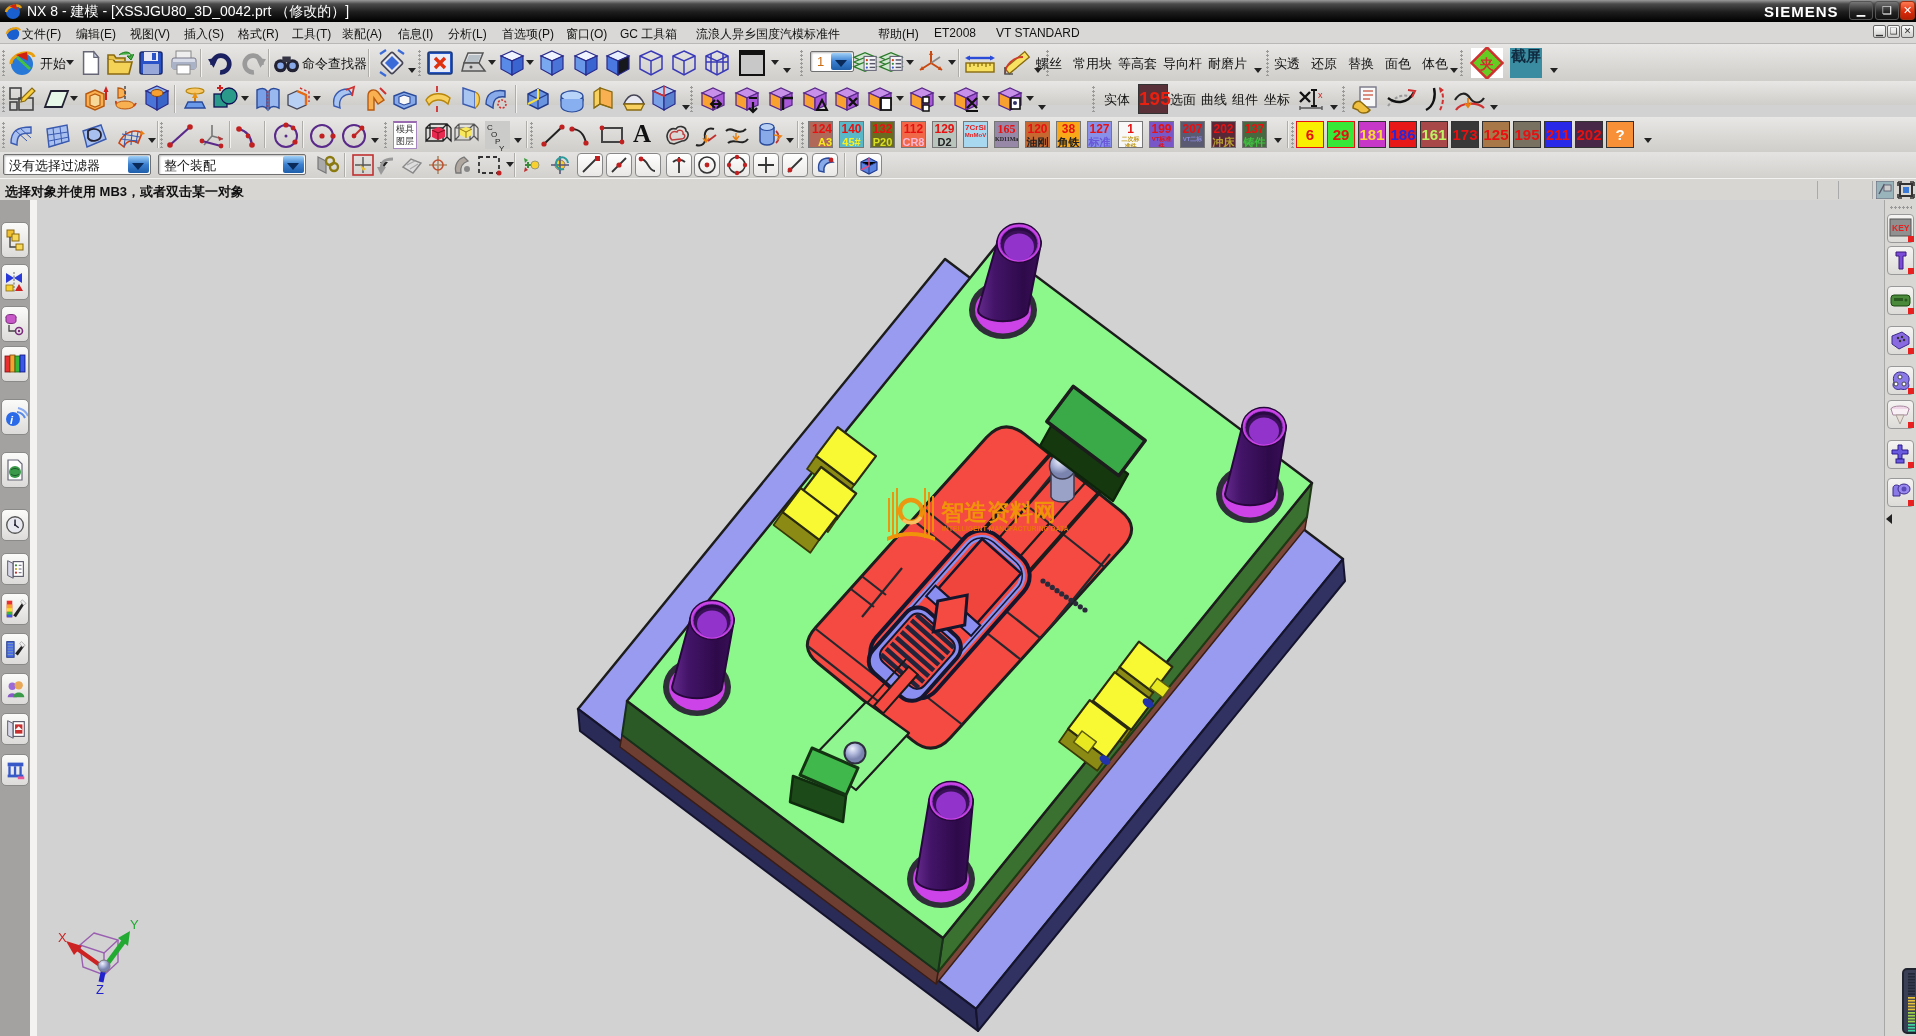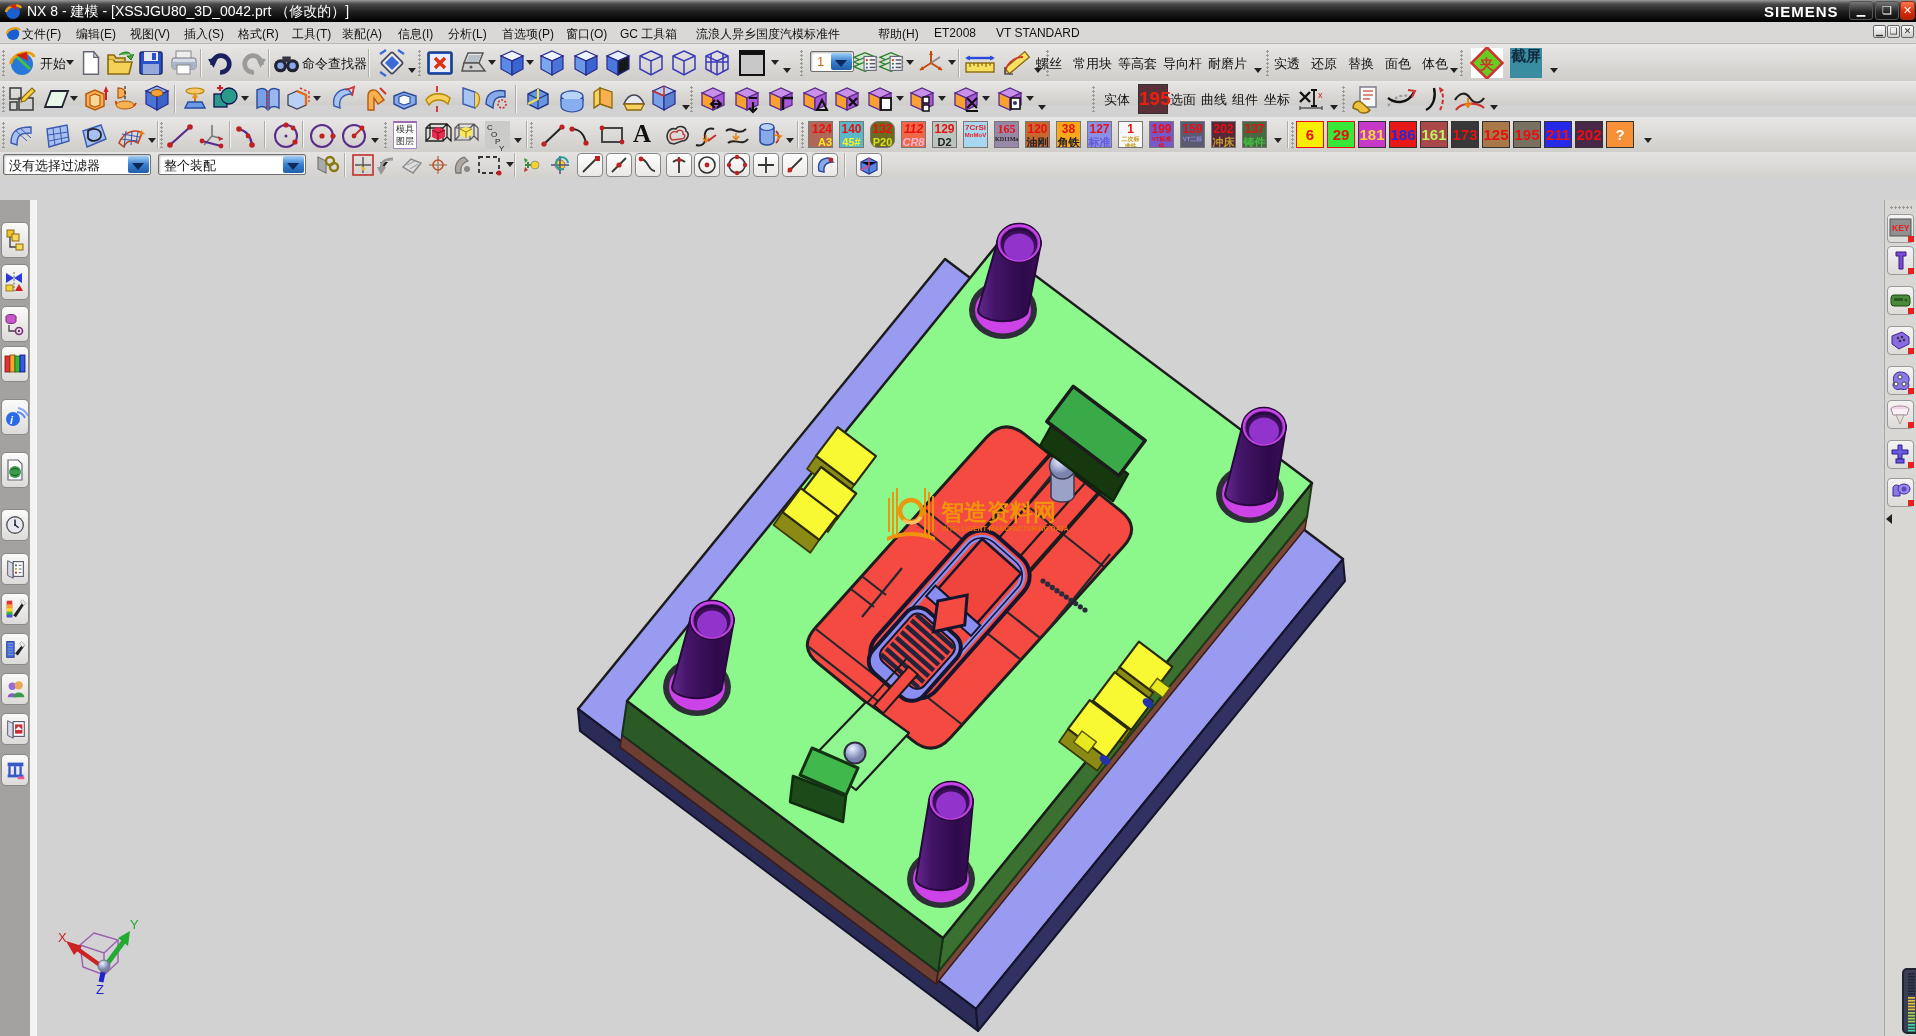--- a/index.html
+++ b/index.html
@@ -599,25 +599,25 @@
       <div class="vsep" style="left:797px;top:4px;height:27px"></div>
       <div class="grip" style="left:801px;top:5px;height:26px"></div>
       <span class="swatch" style="left:808px;top:4px;background:#b06858;text-align:right;">
         <span style="color:#e81010;font-size:12px;display:block;margin-top:1px;line-height:13px">124</span>
         <span style="color:#f8e820;font-size:11px;display:block;line-height:12px">A3</span>
       </span>
       <span class="swatch" style="left:839px;top:4px;background:#58b8c8;">
         <span style="color:#e81010;font-size:12px;display:block;margin-top:1px;line-height:13px">140</span>
         <span style="color:#f8f020;font-size:11px;display:block;line-height:12px">45#</span>
       </span>
-      <span class="swatch" style="left:870px;top:4px;background:#6a6a20;border-radius:8px;">
+      <span class="swatch" style="left:870px;top:4px;background:#6a6a20;">
         <span style="color:#e81010;font-size:12px;display:block;margin-top:1px;line-height:13px">132</span>
         <span style="color:#d8e020;font-size:11px;display:block;line-height:12px">P20</span>
       </span>
-      <span class="swatch" style="left:901px;top:4px;background:#f06848;font-style:italic;">
+      <span class="swatch" style="left:901px;top:4px;background:#f06848;">
         <span style="color:#e81010;font-size:12px;display:block;margin-top:1px;line-height:13px">112</span>
         <span style="color:#f8b8d8;font-size:11px;display:block;line-height:12px">CR8</span>
       </span>
       <span class="swatch" style="left:932px;top:4px;background:#b8c4bc;">
         <span style="color:#e81010;font-size:12px;display:block;margin-top:1px;line-height:13px">129</span>
         <span style="color:#222222;font-size:11px;display:block;line-height:12px">D2</span>
       </span>
       <span class="swatch" style="left:963px;top:4px;background:#a8d8f0;">
         <span style="color:#e82020;font-size:8px;display:block;margin-top:1px;line-height:9px">7CrSi</span>
         <span style="color:#e82020;font-size:6px;display:block;line-height:7px">MnMoV</span>
@@ -640,21 +640,21 @@
       </span>
       <span class="swatch" style="left:1118px;top:4px;background:#f8f8f8;">
         <span style="color:#e81010;font-size:12px;display:block;margin-top:1px;line-height:13px">1</span>
         <span style="color:#c09a20;font-size:6px;display:block;line-height:7px">二次标准件</span>
       </span>
       <span class="swatch" style="left:1149px;top:4px;background:#7858c8;">
         <span style="color:#e81010;font-size:12px;display:block;margin-top:1px;line-height:13px">199</span>
         <span style="color:#e81010;font-size:6px;display:block;line-height:7px">VT标准件</span>
       </span>
       <span class="swatch" style="left:1180px;top:4px;background:#5a5a72;">
-        <span style="color:#e81010;font-size:12px;display:block;margin-top:1px;line-height:13px">159</span>
+        <span style="color:#e81010;font-size:12px;display:block;margin-top:1px;line-height:13px">207</span>
         <span style="color:#8888d8;font-size:6px;display:block;line-height:7px">VT二标</span>
       </span>
       <span class="swatch" style="left:1211px;top:4px;background:#582838;">
         <span style="color:#e81010;font-size:12px;display:block;margin-top:1px;line-height:13px">202</span>
         <span style="color:#b8a030;font-size:11px;display:block;line-height:12px">冲床</span>
       </span>
       <span class="swatch" style="left:1242px;top:4px;background:#48683f;">
         <span style="color:#e81010;font-size:12px;display:block;margin-top:1px;line-height:13px">137</span>
         <span style="color:#40c040;font-size:11px;display:block;line-height:12px">铸件</span>
       </span>
@@ -774,20 +774,36 @@
       <svg class="ticon" style="left:813px;top:1px" width="24" height="24" viewBox="0 0 24 24">
         <path d="M6 18 C4 10 8 5 16 5 L20 9 C13 9 10 13 11 19 Z" fill="#88aae8" stroke="#2a4a9a" stroke-width="1.4"></path>
         <circle cx="18" cy="7" r="2.4" fill="#c02020"></circle>
       </svg>
       <div class="vsep" style="left:844px;top:1px;height:24px"></div>
       <span class="tgl" style="left:856px;top:1px;"></span>
       <svg class="ticon" style="left:857px;top:1px" width="24" height="24" viewBox="0 0 24 24">
         <path d="M4 9 L12 5 L20 9 L20 17 L12 21 L4 17 Z" fill="#5a84e0" stroke="#223a8a" stroke-width="1.2"></path>
         <path d="M4 9 L12 13 L20 9 M12 13 L12 21" stroke="#223a8a" stroke-width="1"></path>
         <path d="M12 5 L12 13 L4 17" stroke="#e84a80" stroke-width="1.4" fill="none"></path>
+      </svg>
+    </div>
+    <div id="status" class="abs">
+      <span id="prompt">选择对象并使用 MB3，或者双击某一对象</span>
+      <span style="position:absolute;left:1817px;top:2px;width:1px;height:18px;background:#aaa"></span>
+      <span style="position:absolute;left:1838px;top:2px;width:1px;height:18px;background:#aaa"></span>
+      <span style="position:absolute;left:1872px;top:2px;width:1px;height:18px;background:#aaa"></span>
+      <svg class="ticon" style="left:1876px;top:2px" width="18" height="18" viewBox="0 0 18 18">
+        <rect x="0" y="0" width="18" height="18" fill="#9ab4bc" stroke="#667"></rect>
+        <path d="M3 13 L8 4 L11 9 L14 5" stroke="#556" stroke-width="1.4" fill="none"></path>
+        <rect x="8" y="4" width="7" height="6" fill="#ccc" stroke="#556" stroke-width="0.8"></rect>
+      </svg>
+      <svg class="ticon" style="left:1897px;top:2px" width="18" height="18" viewBox="0 0 18 18">
+        <rect x="3" y="3" width="12" height="12" fill="none" stroke="#333" stroke-width="2"></rect>
+        <rect x="6" y="6" width="6" height="6" fill="#3a7ad8"></rect>
+        <path d="M1 1 L5 1 M1 1 L1 5 M17 1 L13 1 M17 1 L17 5 M1 17 L5 17 M1 17 L1 13 M17 17 L13 17 M17 17 L17 13" stroke="#333" stroke-width="1.6"></path>
       </svg>
     </div>
     <div id="leftstrip" class="abs"></div>
     <div id="leftwhite" class="abs"></div>
     <div id="viewport" class="abs">
       <svg width="1847" height="836" viewBox="37 200 1847 836" style="position:absolute;left:0;top:0" xmlns="http://www.w3.org/2000/svg">
         <polygon points="945.0,259.0 1343.0,559.0 976.0,1009.0 578.0,709.0" fill="#989bf0" stroke="#1c1c1c" stroke-width="2.5" stroke-linejoin="round"></polygon>
         <polygon points="578.0,709.0 976.0,1009.0 978.0,1031.0 580.0,731.0" fill="#2b2b58" stroke="#14142e" stroke-width="2" stroke-linejoin="round"></polygon>
         <polygon points="1343.0,559.0 976.0,1009.0 978.0,1031.0 1345.0,581.0" fill="#313162" stroke="#14142e" stroke-width="2" stroke-linejoin="round"></polygon>
         <polygon points="1307.0,517.0 938.0,972.0 936.0,984.0 1305.0,529.0" fill="#7c463a" stroke="#3a1e16" stroke-width="1.5" stroke-linejoin="round"></polygon>

